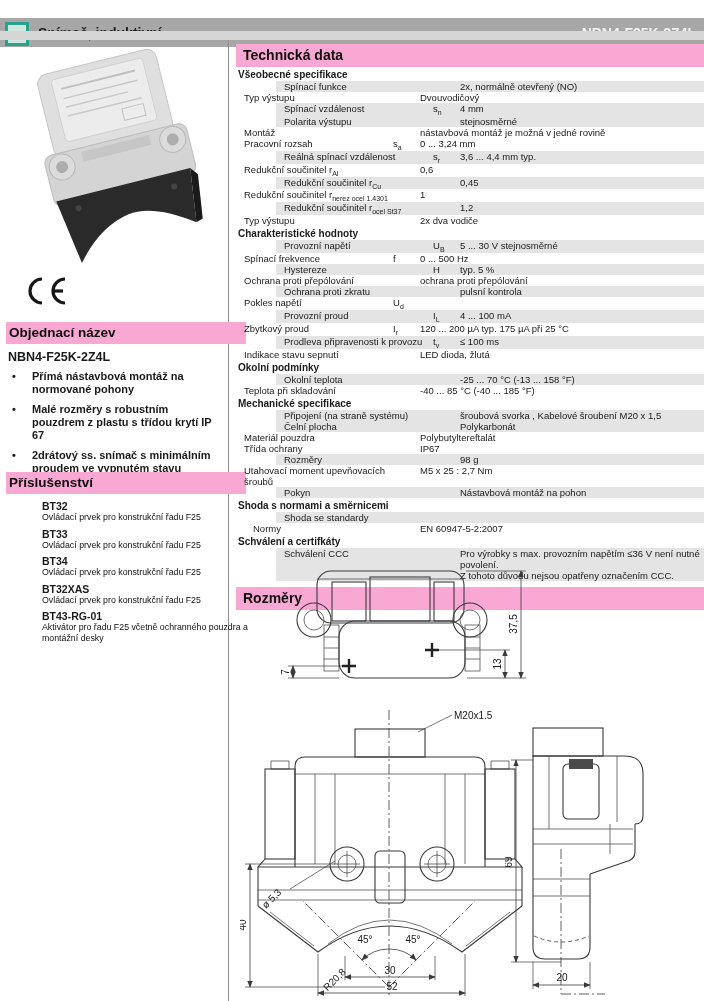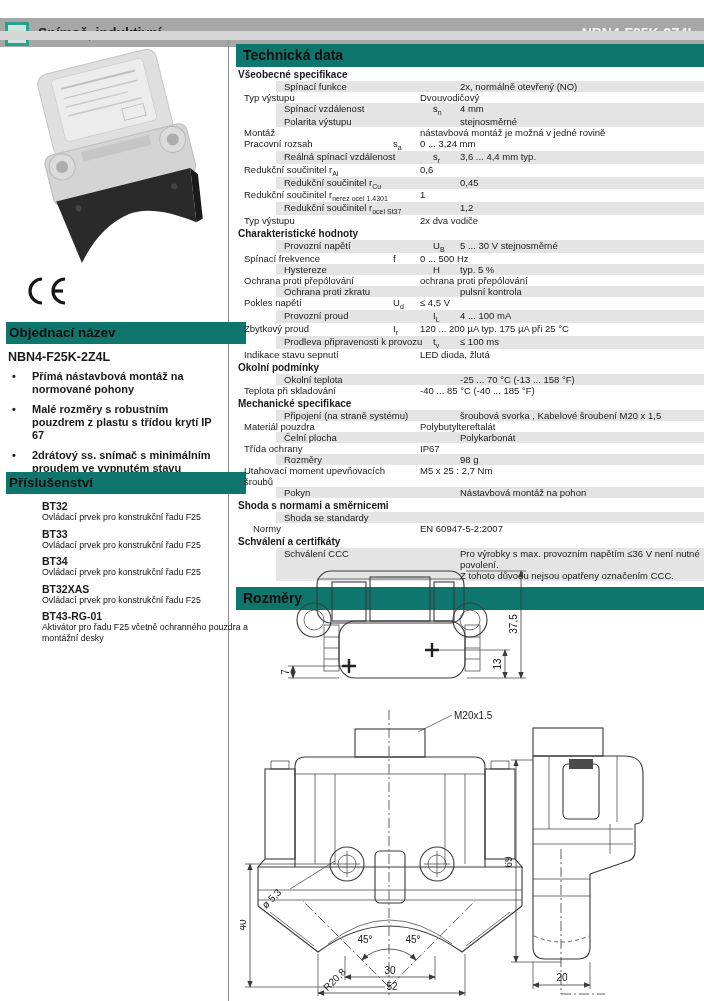--- a/index.html
+++ b/index.html
@@ -11,21 +11,21 @@
   .hdr-title{position:absolute;left:38px;top:7px;font-size:14px;font-weight:bold;color:#222;}
   .hdr-part{position:absolute;right:8px;top:7px;font-size:14px;font-weight:bold;color:#f4f4f4;}
   .hdr-strip{position:absolute;top:31px;left:0;width:704px;height:9px;background:#d6d6d6;}
   .brand{position:absolute;left:5px;top:4px;width:24px;height:24px;background:#cde6de;border:3px solid #2aa18d;box-sizing:border-box;}
 
   
   .divider{position:absolute;left:228px;top:40px;width:1px;height:961px;background:#8f8f8f;}
   #left-col{position:absolute;left:0;top:40px;width:228px;}
   #right-col{position:absolute;left:236px;top:44px;width:468px;}
 
-  .bar{background:#0f766e;font-weight:bold;color:#0d0d0d;}
+  .bar{background:#f9a8d4;font-weight:bold;color:#0d0d0d;}
   .bar.big{font-size:14px;padding:3px 0 4px 7px;}
   .leftbar{position:absolute;left:6px;width:240px;font-size:13.5px;padding:3px 0 4px 3px;box-sizing:border-box;}
 
   
   .partnum{position:absolute;left:8px;top:310px;font-size:12.5px;font-weight:bold;}
   .bullets{position:absolute;left:8px;top:330px;width:214px;}
   .bullet{display:flex;margin-bottom:7px;font-weight:bold;font-size:11px;line-height:13px;}
   .bullet .dot{flex:0 0 20px;padding-left:4px;}
   .accessories{position:absolute;left:8px;top:460px;width:216px;margin-left:34px;}
   .acc-item{margin-bottom:5px;}
@@ -226,21 +226,20 @@
           <span class="tval">ochrana proti přepólování</span>
         </div>
         <div class="trow stripe">
           <span class="tlabel">Ochrana proti zkratu</span>
           <span class="tsym"></span>
           <span class="tval">pulsní kontrola</span>
         </div>
         <div class="trow">
           <span class="tlabel">Pokles napětí</span>
           <span class="tsym">U<sub>d</sub></span>
-          <span class="tval">≤ 4,5 V</span>
         </div>
         <div class="trow stripe">
           <span class="tlabel">Provozní proud</span>
           <span class="tsym">I<sub>L</sub></span>
           <span class="tval">4 ... 100 mA</span>
         </div>
         <div class="trow">
           <span class="tlabel">Zbytkový proud</span>
           <span class="tsym">I<sub>r</sub></span>
           <span class="tval">120 ... 200 µA typ. 175 µA při 25 °C</span>
@@ -265,29 +264,29 @@
           <span class="tlabel">Teplota při skladování</span>
           <span class="tsym"></span>
           <span class="tval">-40 ... 85 °C (-40 ... 185 °F)</span>
         </div>
         <div class="sec-head">Mechanické specifikace</div>
         <div class="trow stripe">
           <span class="tlabel">Připojení (na straně systému)</span>
           <span class="tsym"></span>
           <span class="tval">šroubová svorka , Kabelové šroubení M20 x 1,5</span>
         </div>
+        <div class="trow stripe">
+          <span class="tlabel">Čelní plocha</span>
+          <span class="tsym"></span>
+          <span class="tval">Polykarbonát</span>
+        </div>
         <div class="trow">
           <span class="tlabel">Materiál pouzdra</span>
           <span class="tsym"></span>
           <span class="tval">Polybutyltereftalát</span>
-        </div>
-        <div class="trow stripe">
-          <span class="tlabel">Čelní plocha</span>
-          <span class="tsym"></span>
-          <span class="tval">Polykarbonát</span>
         </div>
         <div class="trow">
           <span class="tlabel">Třída ochrany</span>
           <span class="tsym"></span>
           <span class="tval">IP67</span>
         </div>
         <div class="trow stripe">
           <span class="tlabel">Rozměry</span>
           <span class="tsym"></span>
           <span class="tval">98 g</span>

